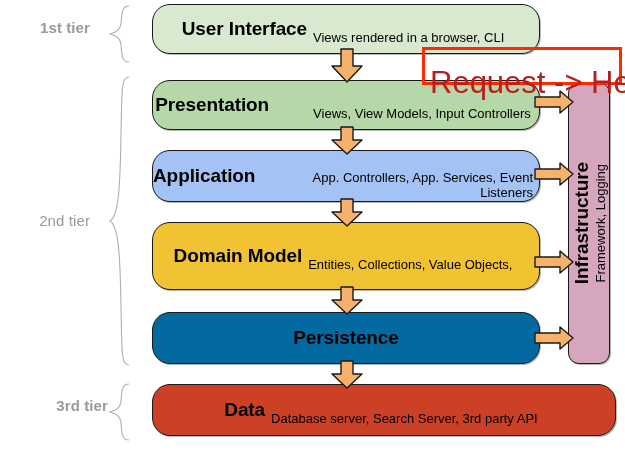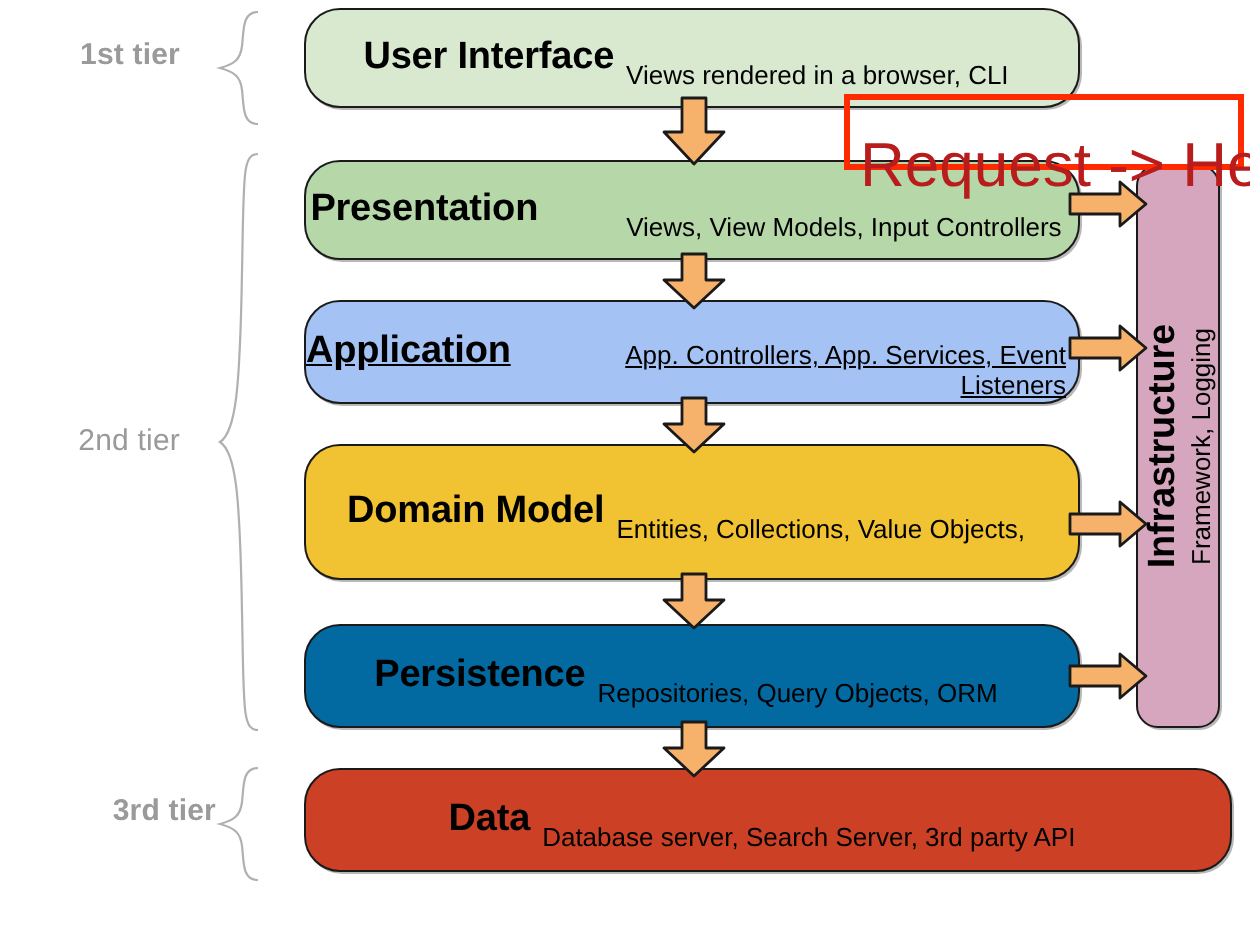--- a/index.html
+++ b/index.html
@@ -153,33 +153,32 @@
   <div class="layer" id="layer-ui" style="left:152px; top:4px; width:388px; height:50px; background:#d8e9d0;">
     <div class="title">User Interface</div>
     <div class="subtitle">Views rendered in a browser, CLI</div>
   </div>
 
   <div class="layer" id="layer-presentation" style="left:152px; top:80px; width:388px; height:50px; background:#b6d7a8;gap:38px;">
     <div class="title">Presentation</div>
     <div class="subtitle">Views, View Models, Input Controllers</div>
   </div>
 
-  <div class="layer" id="layer-application" style="left:152px; top:150px; width:388px; height:52px; background:#a4c2f4;text-decoration:underline;">
+  <div class="layer" id="layer-application" style="left:152px; top:150px; width:388px; height:52px; background:#a4c2f4;">
     <div class="title">Application</div>
     <div class="subtitle">App. Controllers, App. Services, Event Listeners</div>
   </div>
 
   <div class="layer" id="layer-domain" style="left:152px; top:222px; width:388px; height:68px; background:#f1c232;">
     <div class="title">Domain Model</div>
     <div class="subtitle">Entities, Collections, Value Objects,</div>
   </div>
 
   <div class="layer" id="layer-persistence" style="left:152px; top:312px; width:388px; height:52px; background:#0369a1;">
     <div class="title">Persistence</div>
-    <div class="subtitle">Repositories, Query Objects, ORM</div>
   </div>
 
   <div class="layer" id="layer-data" style="left:152px; top:384px; width:464px; height:52px; background:#cc4125;">
     <div class="title">Data</div>
     <div class="subtitle">Database server, Search Server, 3rd party API</div>
   </div>
 
   <div id="infra" style="left:568px; top:82px; width:42px; height:282px; background:#d5a6bd;">
     <div class="v-text v-title">Infrastructure</div>
     <div class="v-text v-sub">Framework, Logging</div>

